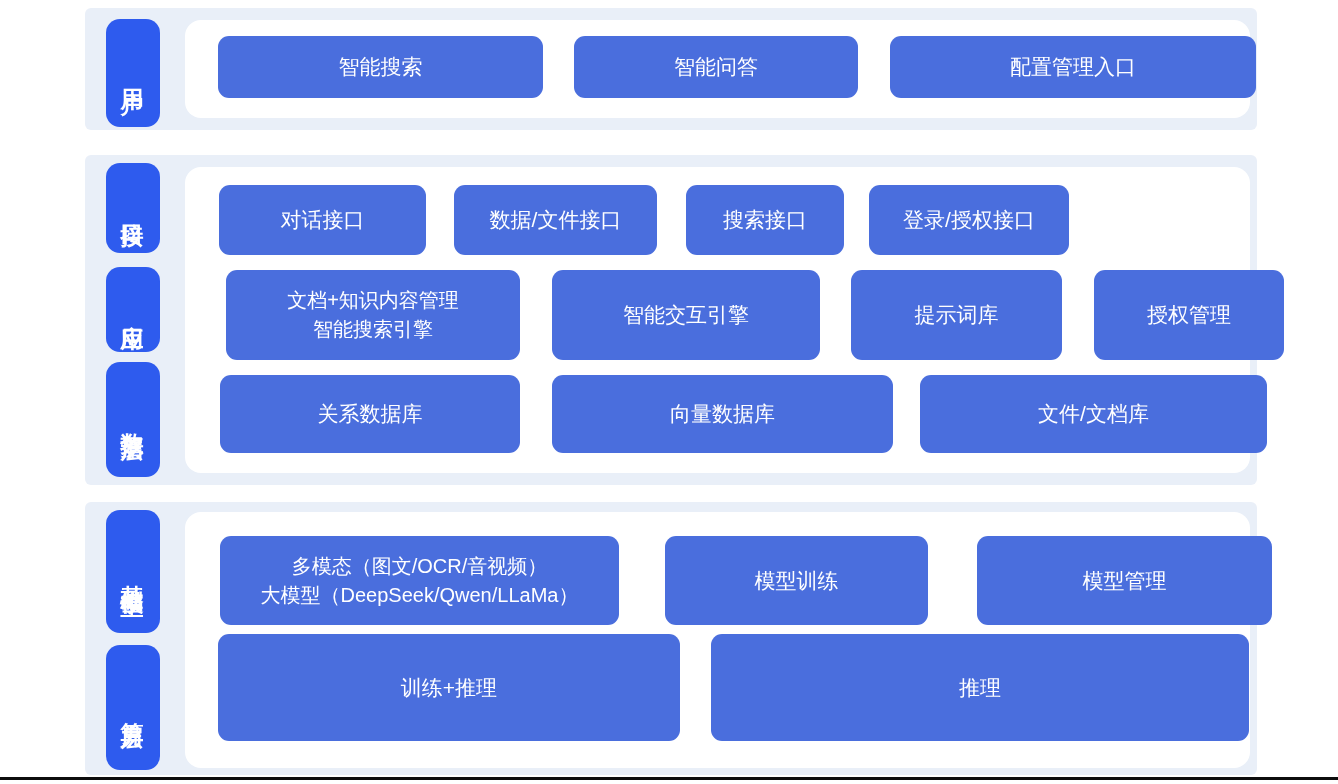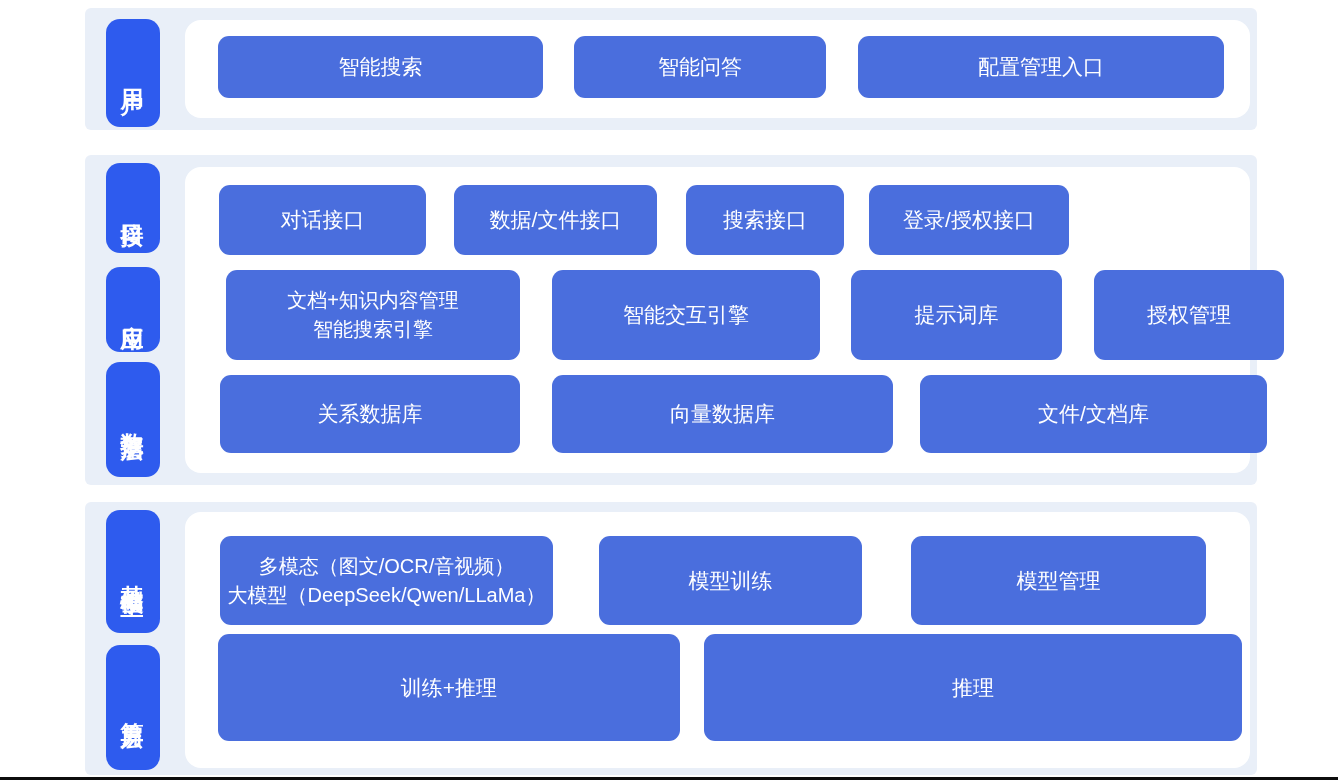--- a/index.html
+++ b/index.html
@@ -68,21 +68,21 @@
   }
 </style>
 </head>
 <body>
 
 <div class="band" style="top:8px;height:122px;">
   <div class="v-label" style="top:11px;height:108px;">用户</div>
   <div class="panel" style="top:12px;height:98px;">
     <div class="btn-row" style="top:16px;height:62px;left:33px;">
       <div class="btn" style="width:325px;">智能搜索</div>
-      <div class="btn" style="width:252px;margin-left:13px;">智能问答</div>
+      <div class="btn" style="width:284px;margin-left:13px;">智能问答</div>
       <div class="btn" style="width:366px;margin-left:14px;">配置管理入口</div>
     </div>
   </div>
 </div>
 
 <div class="band" style="top:155px;height:330px;padding-left:16px;">
   <div class="v-label" style="top:8px;height:90px;">接口</div>
   <div class="v-label" style="top:112px;height:85px;">应用</div>
   <div class="v-label" style="top:207px;height:115px;">数据层</div>
 
@@ -109,26 +109,26 @@
     </div>
   </div>
 </div>
 
 <div class="band" style="top:502px;height:273px;">
   <div class="v-label" style="top:8px;height:123px;">基础模型</div>
   <div class="v-label" style="top:143px;height:125px;">算力层</div>
 
   <div class="panel" style="top:10px;height:256px;">
     <div class="btn-row" style="top:24px;height:89px;left:35px;">
-      <div class="btn two-line" style="width:333px;">多模态（图文/OCR/音视频）
+      <div class="btn two-line" style="width:399px;">多模态（图文/OCR/音视频）
 大模型（DeepSeek/Qwen/LLaMa）</div>
       <div class="btn" style="width:263px;margin-left:28px;">模型训练</div>
       <div class="btn" style="width:295px;margin-left:31px;">模型管理</div>
     </div>
 
     <div class="btn-row" style="top:122px;height:107px;left:33px;">
       <div class="btn" style="width:462px;">训练+推理</div>
-      <div class="btn" style="width:538px;margin-left:6px;">推理</div>
+      <div class="btn" style="width:538px;margin-left:13px;">推理</div>
     </div>
   </div>
 </div>
 
 <div class="bottom-rule"></div>
 
 </body></html>

